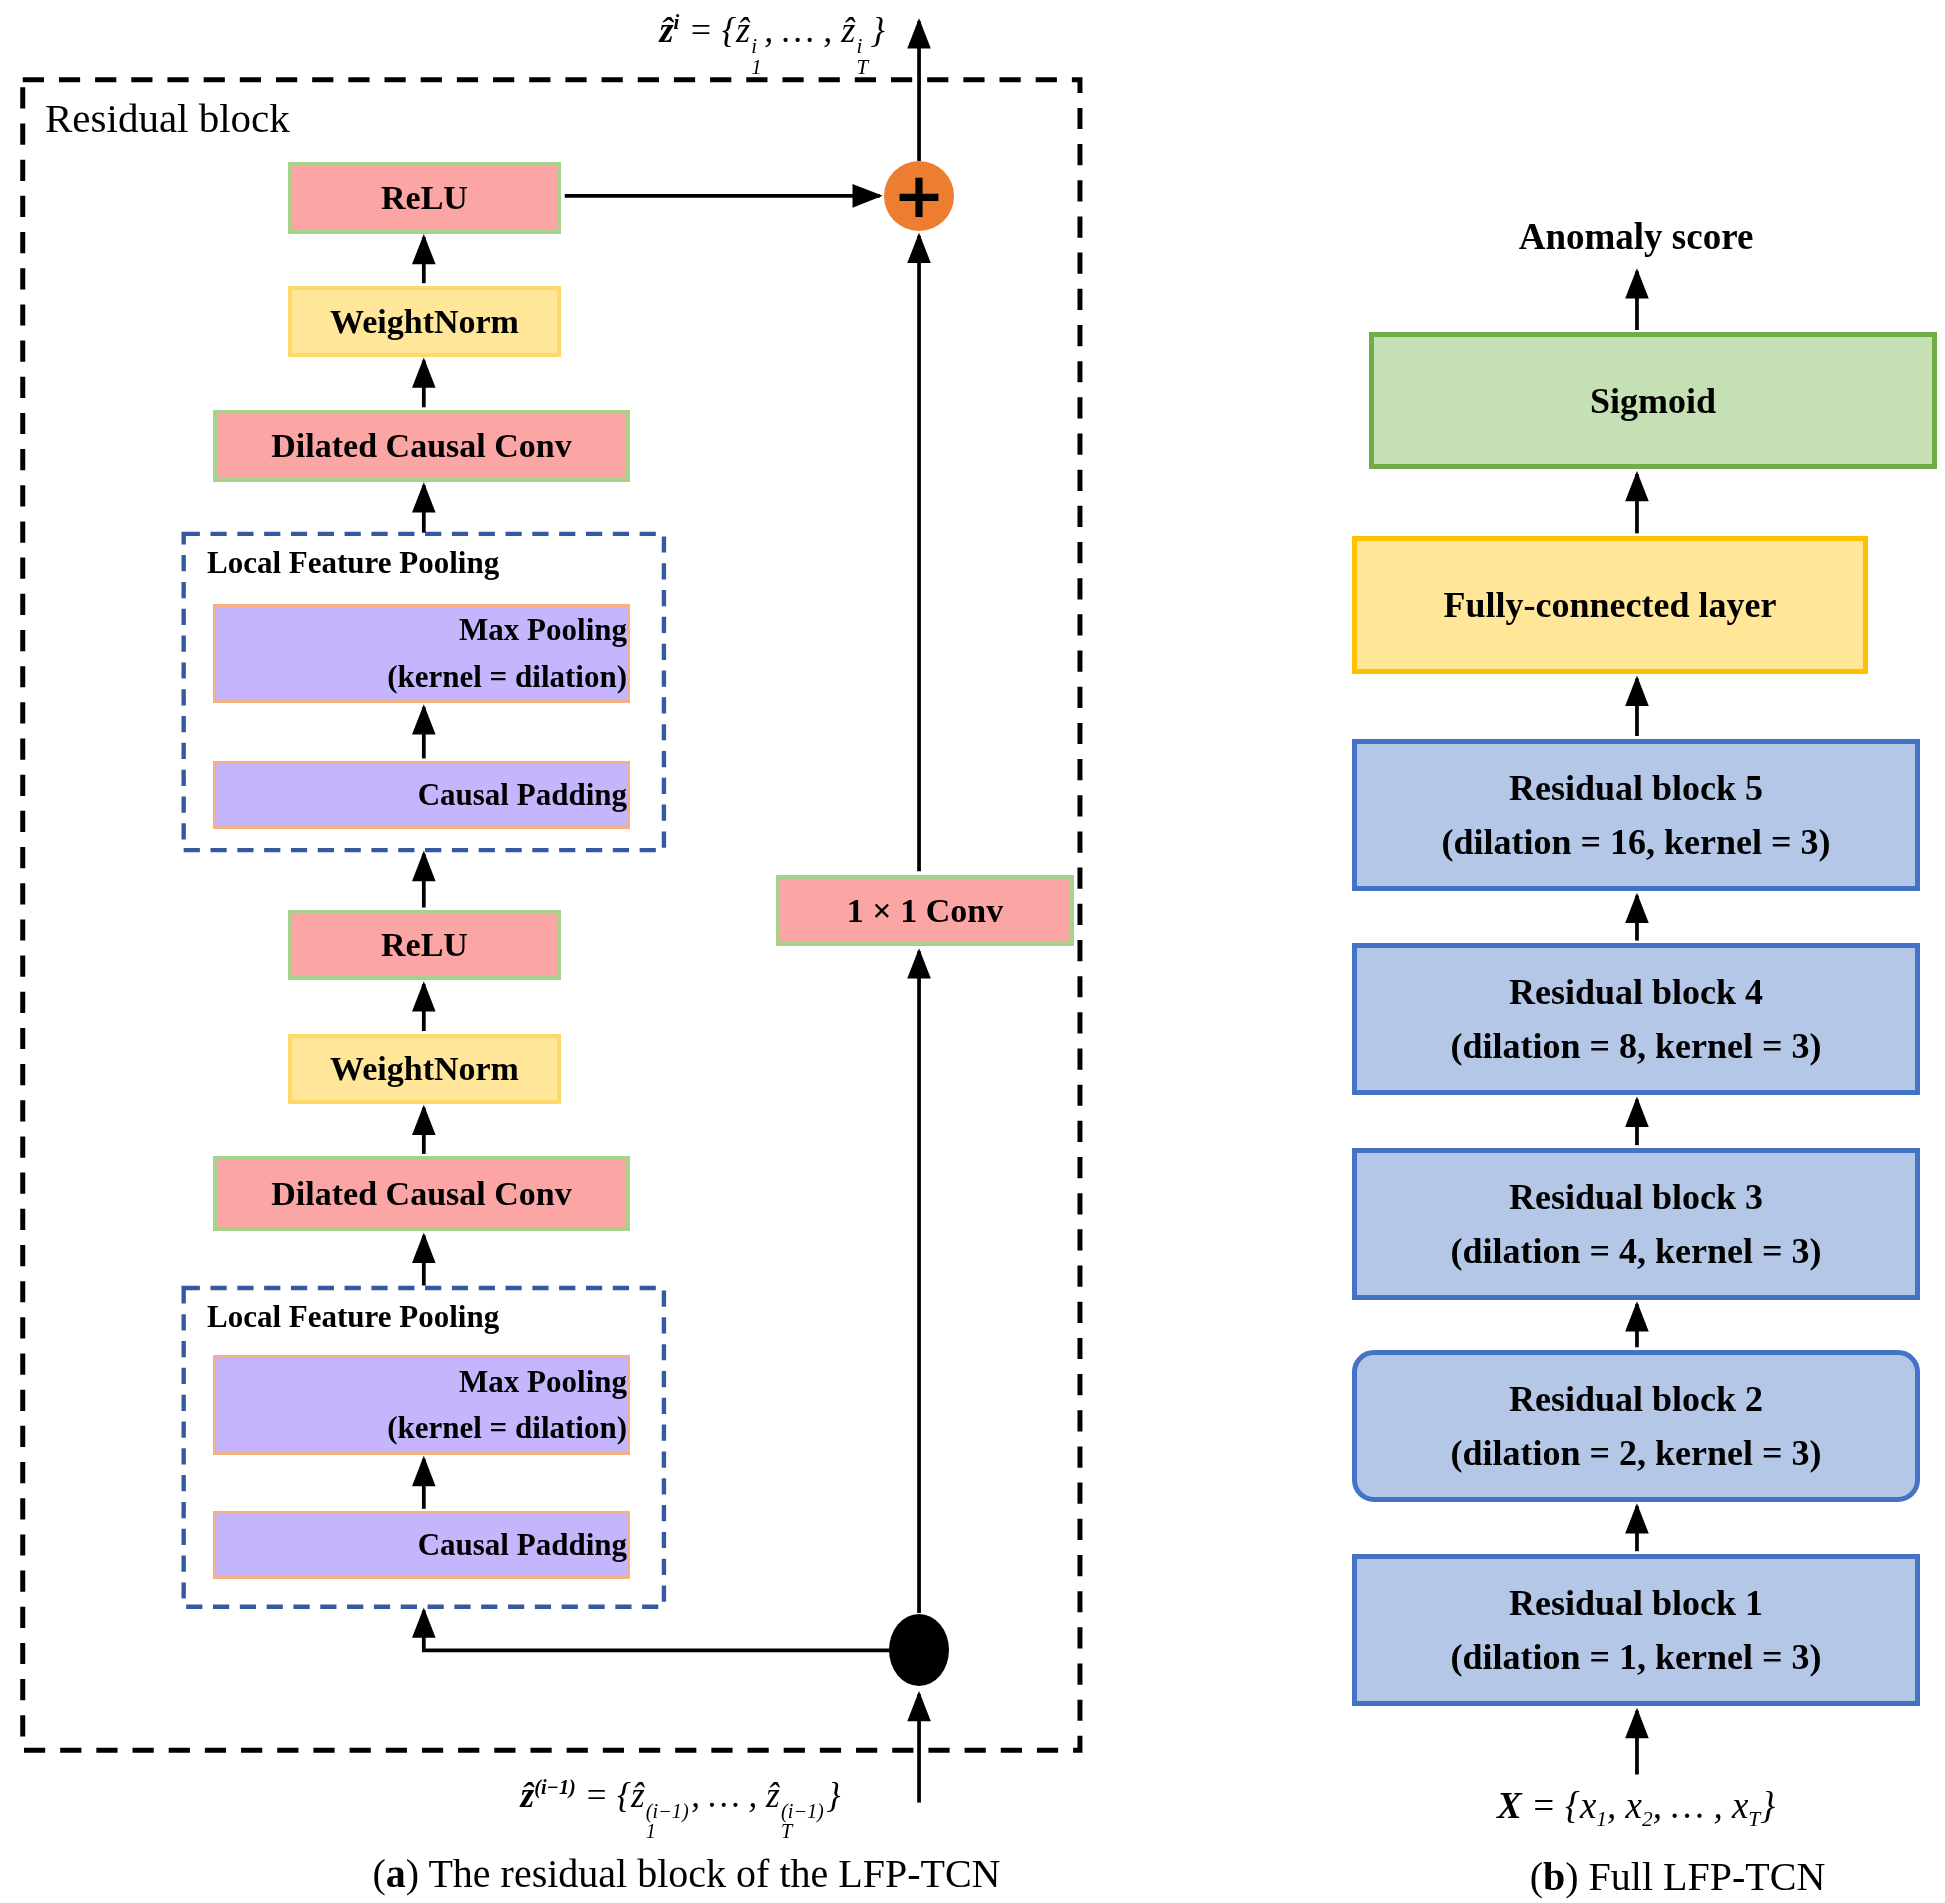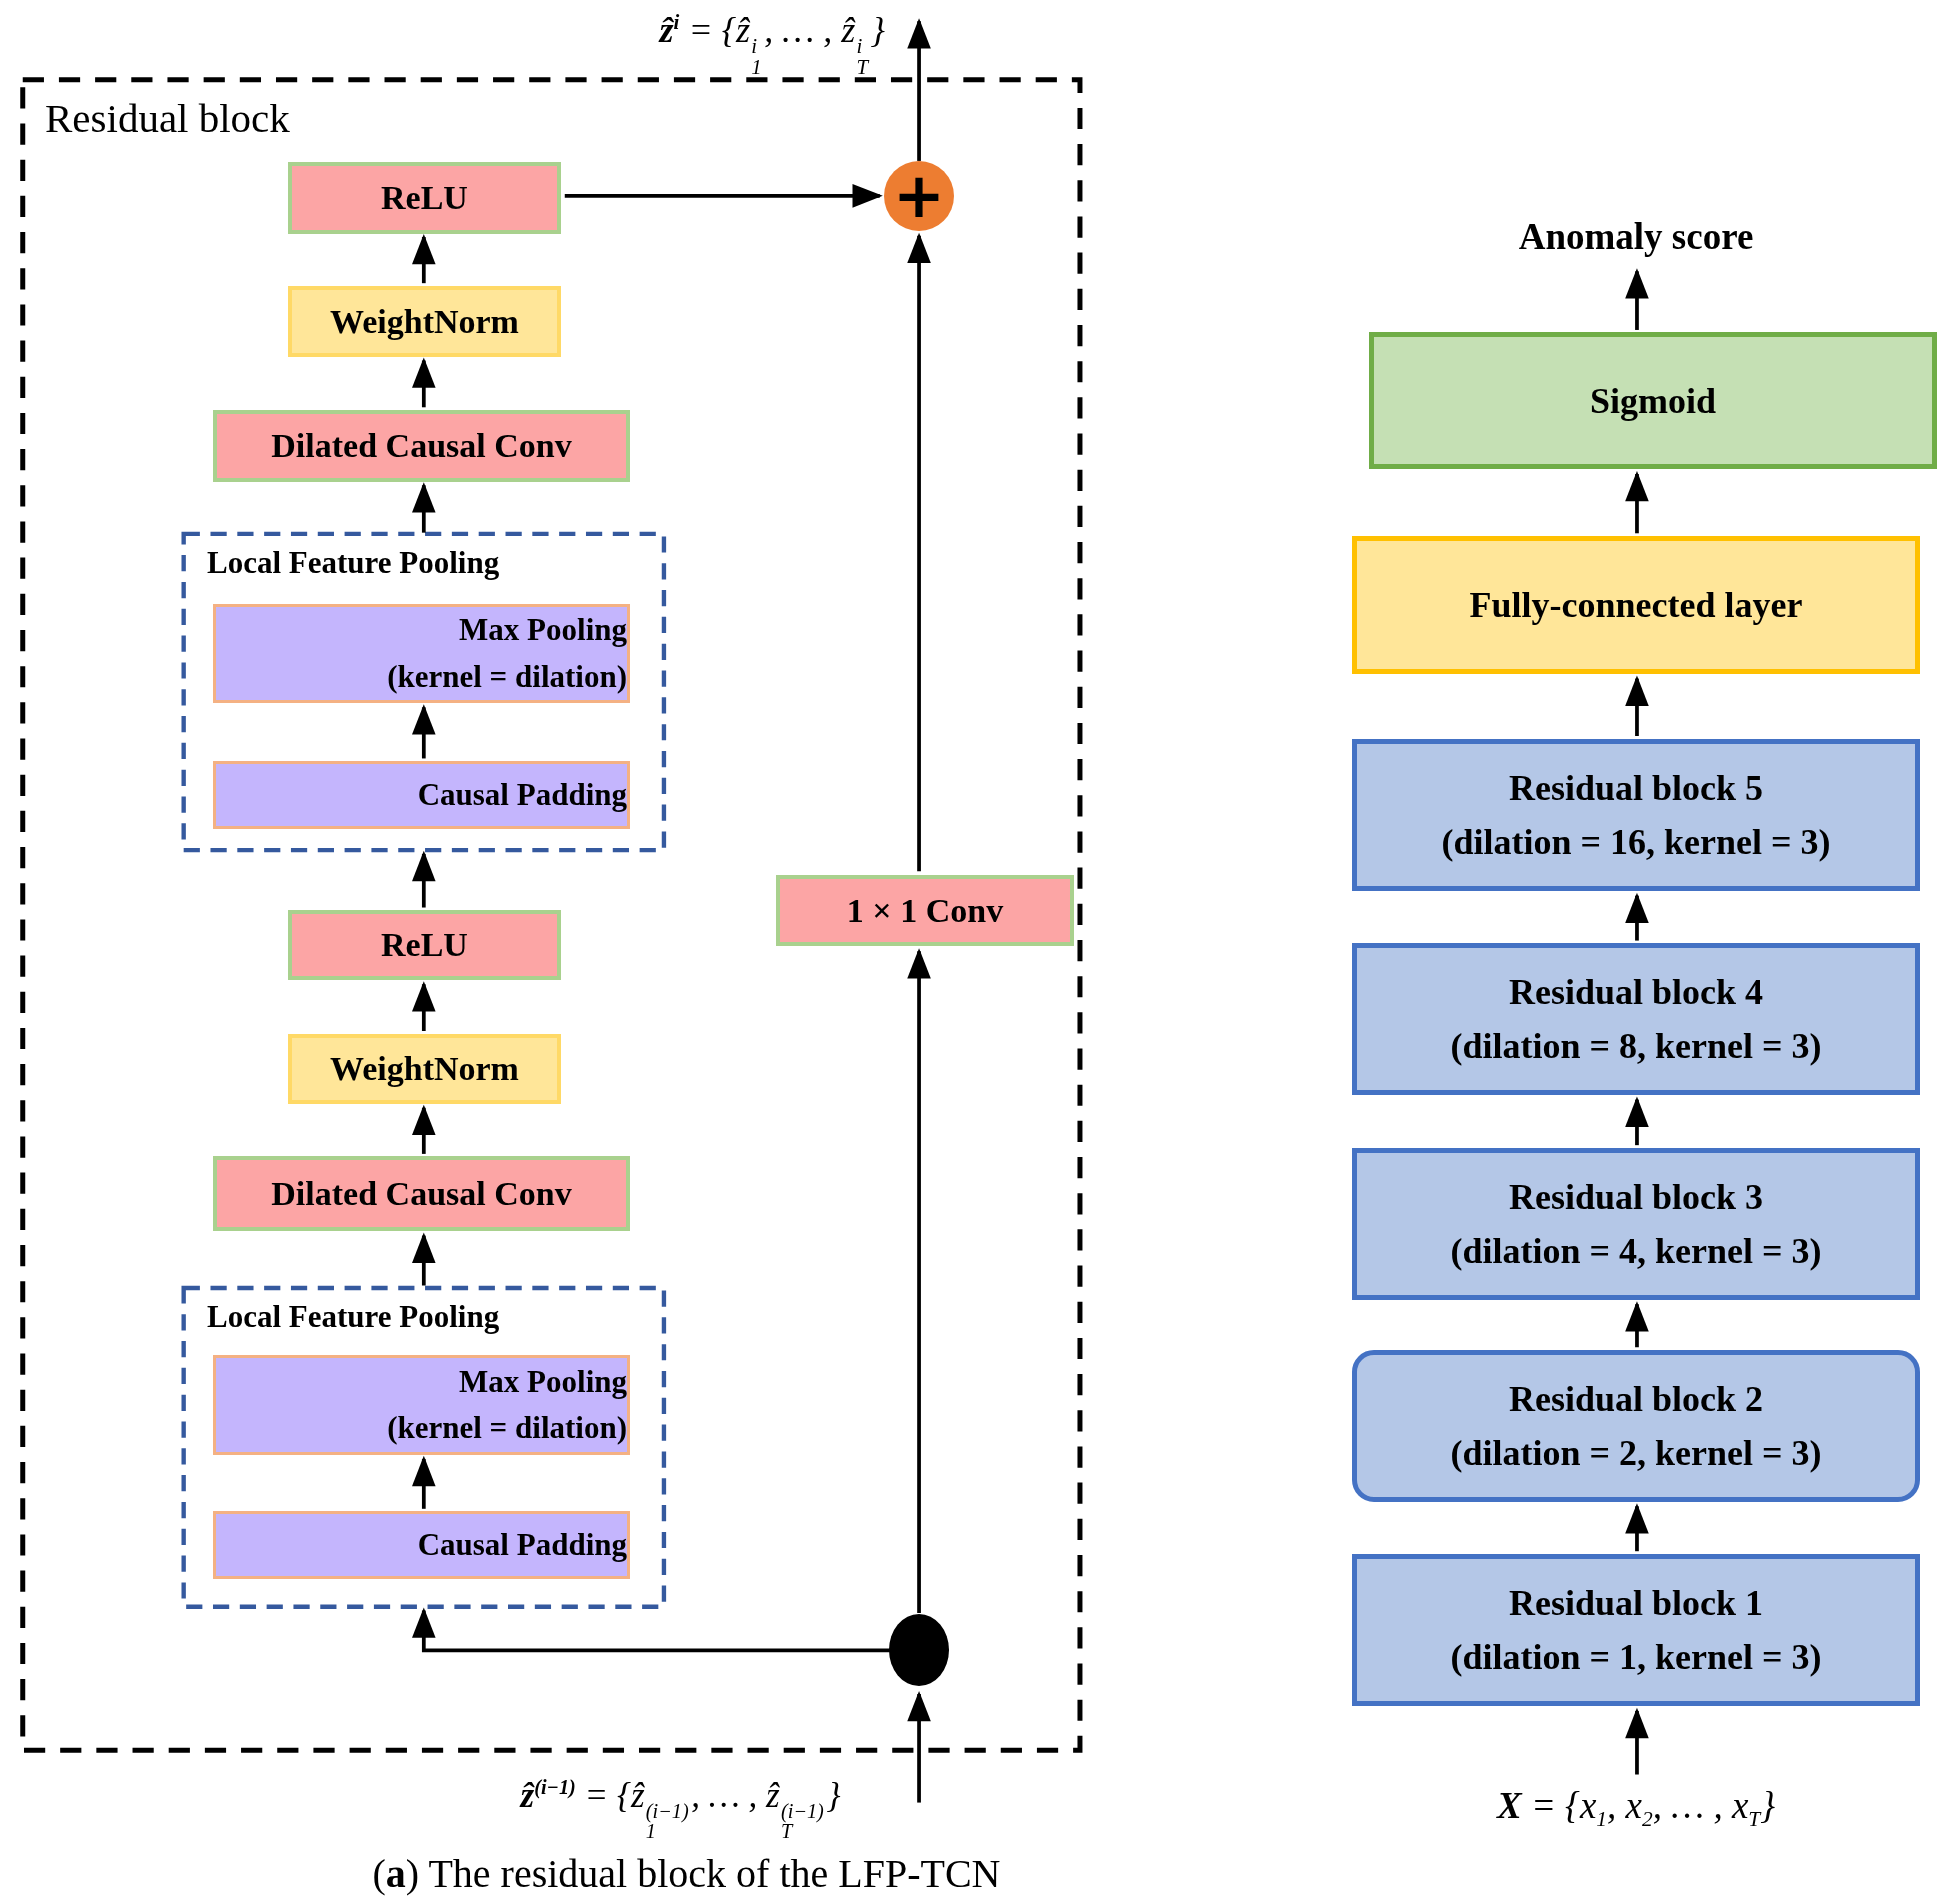--- a/index.html
+++ b/index.html
@@ -167,21 +167,21 @@
       </span><span class="tok-i">}</span></div>
 
   <div class="caption" style="left:250px;top:1850px;width:873px;"><span class="tok-r">(</span><span class="tok-b">a</span><span class="tok-r">) The residual block of the LFP-TCN</span></div>
 
   <div class="out-label" style="left:1352px;top:215px;width:568px;">Anomaly score</div>
 
   <div class="box green-b fs-right" style="left:1352px;top:332px;width:568px;height:137px;margin-left:17px;">
     <span>Sigmoid</span>
   </div>
 
-  <div class="box yellow-b fs-right" style="left:1352px;top:536px;width:568px;height:138px;">
+  <div class="box yellow-b fs-right" style="left:1352px;top:536px;width:516px;height:138px;">
     <span>Fully-connected layer</span>
   </div>
 
   <div class="box blue-b fs-right" style="left:1352px;top:739px;width:568px;height:152px;">
     <span>Residual block 5</span>
     <span>(dilation = 16, kernel = 3)</span>
   </div>
 
   <div class="box blue-b fs-right" style="left:1352px;top:943px;width:568px;height:152px;">
     <span>Residual block 4</span>
@@ -198,15 +198,16 @@
     <span>(dilation = 2, kernel = 3)</span>
   </div>
 
   <div class="box blue-b fs-right" style="left:1352px;top:1554px;width:568px;height:152px;">
     <span>Residual block 1</span>
     <span>(dilation = 1, kernel = 3)</span>
   </div>
 
   <div class="formula" style="left:1352px;top:1785px;width:568px;text-align:center;font-size:37px;"><span class="tok-bi">X</span><span class="tok-i"> = {</span><span class="tok-i">x</span><span class="tok-sub">1</span><span class="tok-i">, </span><span class="tok-i">x</span><span class="tok-sub">2</span><span class="tok-i">, … , </span><span class="tok-i">x</span><span class="tok-sub">T</span><span class="tok-i">}</span></div>
 
+  <div class="caption" style="left:1428px;top:1853px;width:499px;"><span class="tok-r">(</span><span class="tok-b">b</span><span class="tok-r">) Full LFP-TCN</span></div>
 
 </div>
 
 
 </body></html>

